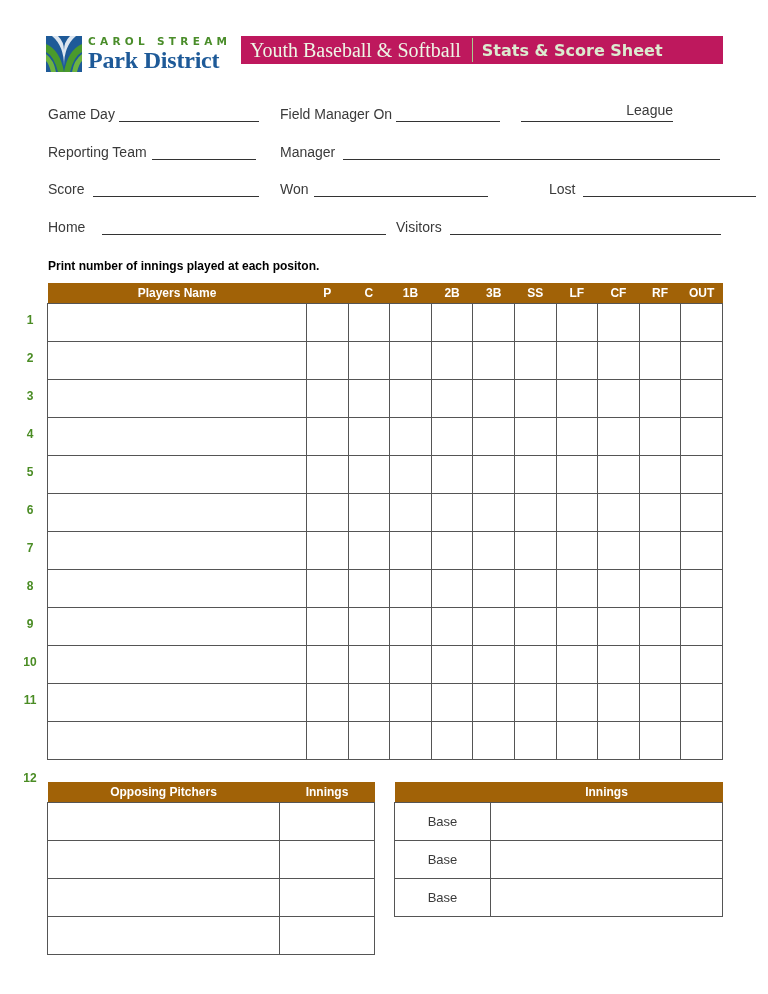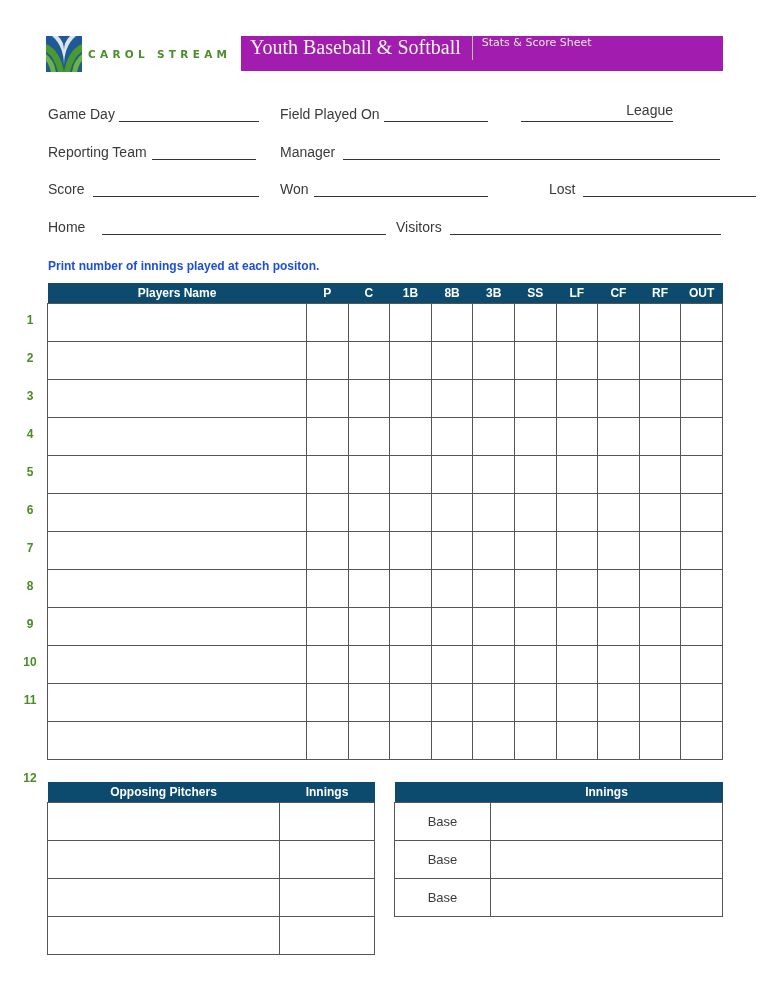--- a/index.html
+++ b/index.html
@@ -6,36 +6,36 @@
   body { width: 768px; height: 994px; position: relative; overflow: hidden;
          font-family: "Liberation Sans", "DejaVu Sans", sans-serif; color: #333333; }
 
   
   .logo { position: absolute; left: 46px; top: 35px; height: 38px; display: flex; align-items: center; }
   .logo-mark { width: 36px; height: 36px; margin-right: 6px; }
   .logo-text { display: flex; flex-direction: column; line-height: 1; }
   .logo-top { font-family: "DejaVu Sans", sans-serif; font-weight: bold; font-size: 10.5px; letter-spacing: 4.3px; color: #4a8d2a; }
   .logo-bottom { font-family: "Liberation Serif", serif; font-weight: bold; font-size: 24px; color: #1e5a98; margin-top: 1px; letter-spacing: -0.2px; }
 
-  .banner { position: absolute; left: 241px; top: 36px; width: 482px; height: 35px; background: #a21caf;
-            display: flex; align-items: flex-start; }
+  .banner { position: absolute; left: 241px; top: 36px; width: 482px; height: 28px; background: #be185d;
+            display: flex; align-items: center; }
   .banner-title { font-family: "Liberation Serif", serif; font-size: 20px; color: #eef6e6; padding-left: 9px; white-space: nowrap; }
   .banner-divider { width: 1px; height: 24px; background: #a7cc8f; margin: 0 9px 0 11px; }
-  .banner-sub { font-family: "DejaVu Sans", sans-serif; font-size: 11px; color: #dcebd0; white-space: nowrap; }
+  .banner-sub { font-family: "DejaVu Sans", sans-serif; font-size: 16px; color: #dcebd0; white-space: nowrap; font-weight: bold; }
 
   
   .field { position: absolute; display: flex; align-items: flex-end; font-size: 14px; color: #3a3a3a; height: 20px; }
   .field-label { white-space: nowrap; }
   .field-line { border-bottom: 1px solid #333; height: 14px; margin-left: 4px; }
 
-  .instructions { position: absolute; left: 48px; top: 259px; font-size: 12px; font-weight: bold; color: #1d4ed8; }
+  .instructions { position: absolute; left: 48px; top: 259px; font-size: 12px; font-weight: bold; color: #000000; }
 
   
   table { border-collapse: collapse; position: absolute; table-layout: fixed; }
-  th { background: #0c4a6e; color: #ffffff; font-size: 12px; font-weight: bold; height: 20px; padding: 0; text-align: center; }
+  th { background: #a16207; color: #ffffff; font-size: 12px; font-weight: bold; height: 20px; padding: 0; text-align: center; }
   td { border: 1px solid #555555; padding: 0; font-size: 13px; color: #3a3a3a; text-align: center; }
 
   .players { left: 47px; top: 283px; width: 676px; }
   .players td { height: 37px; }
 
   .row-num { position: absolute; left: 18px; width: 24px; text-align: center; font-size: 12px; font-weight: bold; color: #4a8c24; }
 
   .pitchers { left: 47px; top: 782px; width: 328px; }
   .pitchers td { height: 37px; }
   .umpires { left: 394px; top: 782px; width: 329px; }
@@ -48,35 +48,36 @@
   <svg class="logo-mark" viewBox="0 0 36 36">
     <rect x="0" y="0" width="36" height="36" fill="#1e5a98"></rect>
     <path d="M0 8 Q14 14 18 36 L12 36 Q8 20 0 16 Z" fill="#4a9a2c"></path>
     <path d="M0 18 Q8 24 10 36 L5 36 Q3 28 0 25 Z" fill="#6db33f"></path>
     <path d="M36 8 Q22 14 18 36 L24 36 Q28 20 36 16 Z" fill="#4a9a2c"></path>
     <path d="M36 18 Q28 24 26 36 L31 36 Q33 28 36 25 Z" fill="#6db33f"></path>
     <path d="M6 0 Q18 10 18 30 Q18 10 30 0 L24 0 Q18 6 18 14 Q18 6 12 0 Z" fill="#ffffff" opacity="0.85"></path>
   </svg>
   <div class="logo-text">
     <span class="logo-top">CAROL STREAM</span>
+    <span class="logo-bottom">Park District</span>
   </div>
 </div>
 
 <div class="banner">
   <span class="banner-title">Youth Baseball &amp; Softball</span>
   <span class="banner-divider"></span>
   <span class="banner-sub">Stats &amp; Score Sheet</span>
 </div>
 
 <div class="field" style="left:48px; top:102px;">
   <span class="field-label">Game Day</span>
   <span class="field-line" style="width:140px;"></span>
 </div>
 <div class="field" style="left:280px; top:102px;">
-  <span class="field-label">Field Played On</span>
+  <span class="field-label">Field Manager On</span>
   <span class="field-line" style="width:104px;"></span>
 </div>
 <div class="field" style="left:513px; top:102px;flex-direction:column;">
   <span class="field-label">League</span>
   <span class="field-line" style="width:152px; margin-left:8px;"></span>
 </div>
 
 <div class="field" style="left:48px; top:140px;">
   <span class="field-label">Reporting Team</span>
   <span class="field-line" style="width:104px; margin-left:5px;"></span>
@@ -123,21 +124,21 @@
       <col>
       <col>
       <col>
   </colgroup>
   <thead>
     <tr id="players-head">
         <th>Players Name</th>
         <th>P</th>
         <th>C</th>
         <th>1B</th>
-        <th>8B</th>
+        <th>2B</th>
         <th>3B</th>
         <th>SS</th>
         <th>LF</th>
         <th>CF</th>
         <th>RF</th>
         <th>OUT</th>
       </tr>
   </thead>
   <tbody id="players-body">
       <tr>

